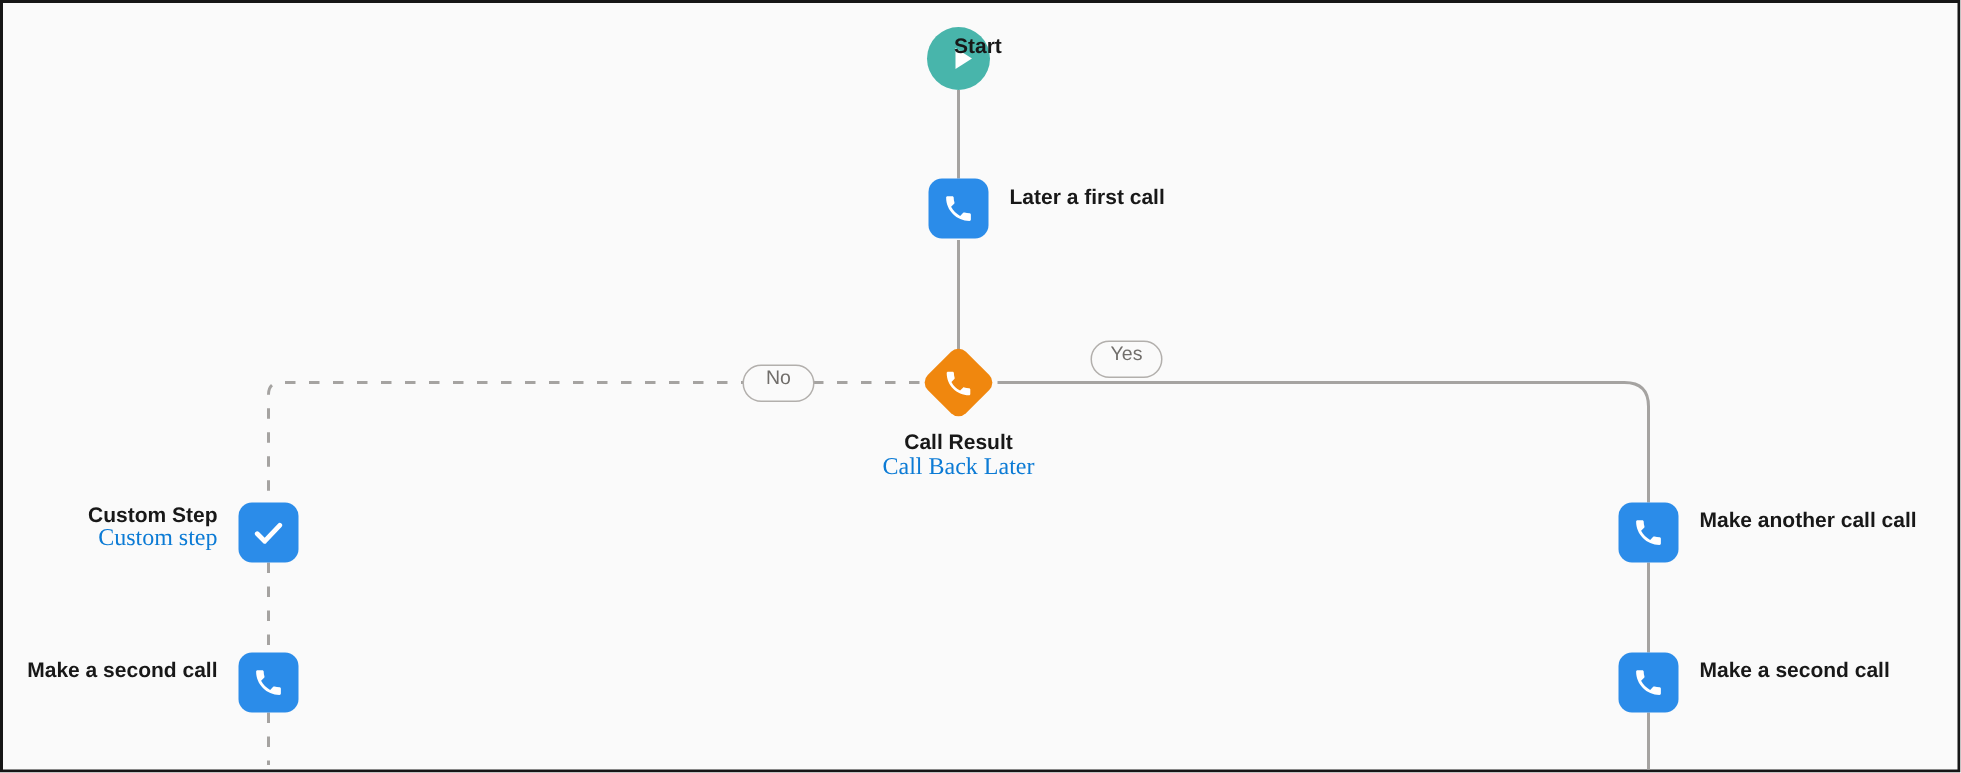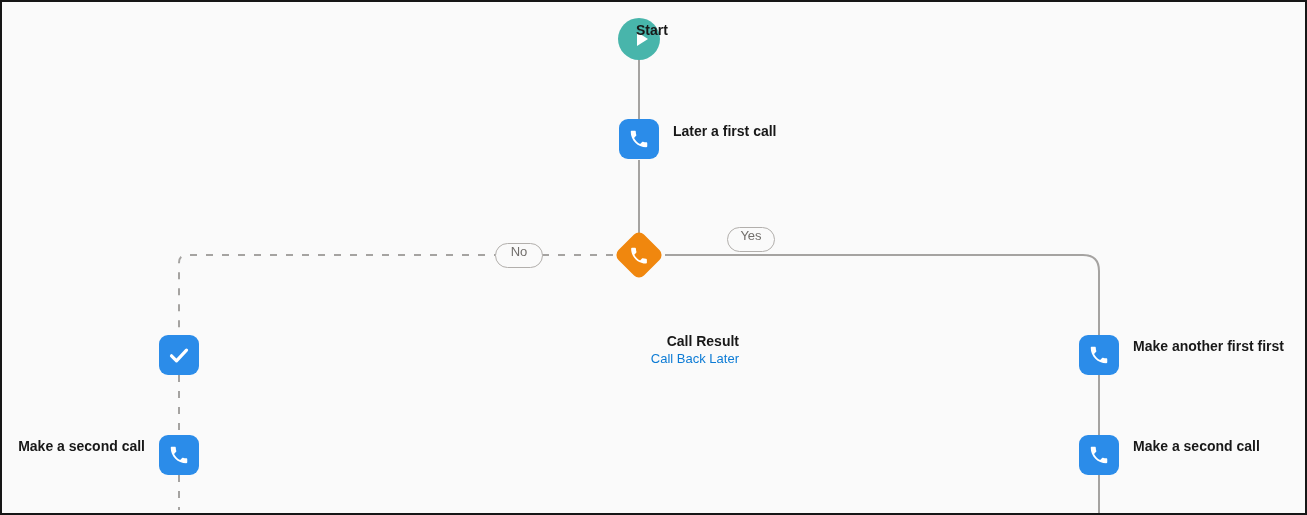--- a/index.html
+++ b/index.html
@@ -26,22 +26,22 @@
     background:var(--decision-orange,#f0870e);
     transform:rotate(45deg);
     display:flex;align-items:center;justify-content:center;cursor:pointer;
   }
   .diamond .icon{transform:rotate(-45deg);width:21px;height:21px;}
   .lbl{
     position:absolute;z-index:4;font-size:14px;line-height:16px;
     color:var(--label-dark,#181818);white-space:nowrap;
   }
   .bold{font-weight:700;}
-  .link{color:var(--link-blue,#0c7bd5);font-weight:400;font-size:13px;cursor:pointer;}
-  .center{text-align:right;margin-top:47px;}
+  .link{color:var(--link-blue,#0c7bd5);font-weight:400;font-size:16px;cursor:pointer;font-family:Liberation Serif, serif;}
+  .center{text-align:center;}
   .lbl-block{position:absolute;z-index:4;text-align:right;white-space:nowrap;line-height:17px;}
   .lbl-block .lbl{position:static;display:block;}
   .pill{
     position:absolute;z-index:2;width:48px;height:25px;box-sizing:border-box;
     border:1.5px solid var(--pill-border,#b2afac);border-radius:13px;
     background:var(--canvas-bg,#fafafa);
     display:flex;align-items:flex-start;justify-content:center;
     font-size:13px;color:var(--pill-text,#716e6b);
   }
 </style>
@@ -88,34 +88,38 @@
     </svg>
   </div>
   <div class="lbl bold center" style="left:537px;top:284px;width:200px">Call Result</div>
   <div class="lbl link center" style="left:537px;top:302px;width:200px">Call Back Later</div>
 
   <div class="node" style="left:157px;top:333px">
     <svg class="icon check" viewBox="0 0 24 24">
       <path d="M4.5 12.8l5 5 10-10.6"></path>
     </svg>
   </div>
+  <div class="lbl-block" style="right:1160px;top:333px">
+    <span class="lbl bold">Custom Step</span>
+    <span class="lbl link">Custom step</span>
+  </div>
 
   <div class="node" style="left:157px;top:433px">
     <svg class="icon" viewBox="0 0 24 24">
       <path d="M6.62 10.79c1.44 2.83 3.76 5.14 6.59 6.59l2.2-2.2c.27-.27.67-.36 1.02-.24 1.12.37 2.33.57 3.57.57.55 0 1 .45 1 1V20c0 .55-.45 1-1 1-9.39 0-17-7.61-17-17 0-.55.45-1 1-1h3.5c.55 0 1 .45 1 1 0 1.25.2 2.45.57 3.57.11.35.03.74-.25 1.02l-2.2 2.2z"></path>
     </svg>
   </div>
   <div class="lbl bold" style="right:1160px;top:436px">Make a second call</div>
 
   <div class="node" style="left:1077px;top:333px">
     <svg class="icon" viewBox="0 0 24 24">
       <path d="M6.62 10.79c1.44 2.83 3.76 5.14 6.59 6.59l2.2-2.2c.27-.27.67-.36 1.02-.24 1.12.37 2.33.57 3.57.57.55 0 1 .45 1 1V20c0 .55-.45 1-1 1-9.39 0-17-7.61-17-17 0-.55.45-1 1-1h3.5c.55 0 1 .45 1 1 0 1.25.2 2.45.57 3.57.11.35.03.74-.25 1.02l-2.2 2.2z"></path>
     </svg>
   </div>
-  <div class="lbl bold" style="left:1131px;top:336px">Make another first first</div>
+  <div class="lbl bold" style="left:1131px;top:336px">Make another call call</div>
 
   <div class="node" style="left:1077px;top:433px">
     <svg class="icon" viewBox="0 0 24 24">
       <path d="M6.62 10.79c1.44 2.83 3.76 5.14 6.59 6.59l2.2-2.2c.27-.27.67-.36 1.02-.24 1.12.37 2.33.57 3.57.57.55 0 1 .45 1 1V20c0 .55-.45 1-1 1-9.39 0-17-7.61-17-17 0-.55.45-1 1-1h3.5c.55 0 1 .45 1 1 0 1.25.2 2.45.57 3.57.11.35.03.74-.25 1.02l-2.2 2.2z"></path>
     </svg>
   </div>
   <div class="lbl bold" style="left:1131px;top:436px">Make a second call</div>
 
 </div>
 

